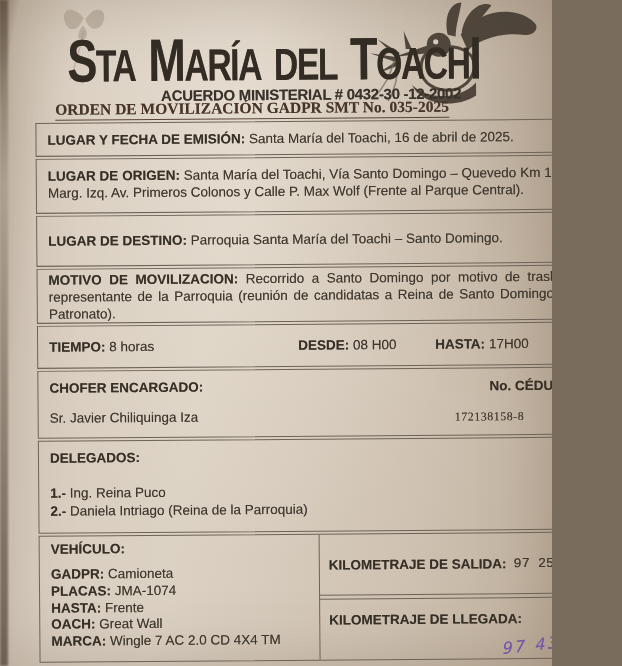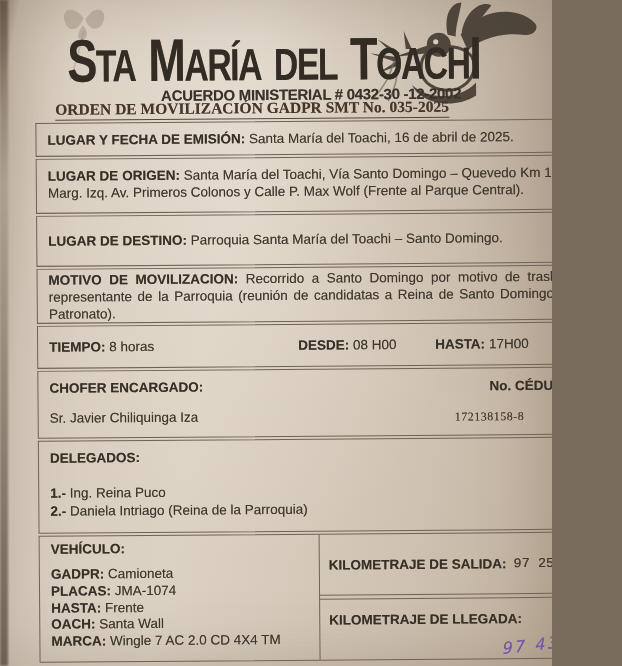--- a/index.html
+++ b/index.html
@@ -148,21 +148,21 @@
         </div>
       </div>
 
       <div class="row r8">
         <div class="veh-left">
           <div class="lbl">VEHÍCULO:</div>
           <div class="veh-lines">
             <div><span class="lbl">GADPR:</span> <span>Camioneta</span></div>
             <div><span class="lbl">PLACAS:</span> <span>JMA-1074</span></div>
             <div><span class="lbl">HASTA:</span> <span>Frente</span></div>
-            <div><span class="lbl">OACH:</span> <span>Santa Wall</span></div>
+            <div><span class="lbl">OACH:</span> <span>Great Wall</span></div>
             <div><span class="lbl">MARCA:</span> <span>Wingle 7 AC 2.0 CD 4X4 TM</span></div>
           </div>
         </div>
         <div class="veh-right">
           <div class="km-salida">
             <span class="lbl">KILOMETRAJE DE SALIDA:</span>
             <span class="km-val">97 253</span>
           </div>
           <div class="km-llegada">
             <span class="lbl">KILOMETRAJE DE LLEGADA:</span>

